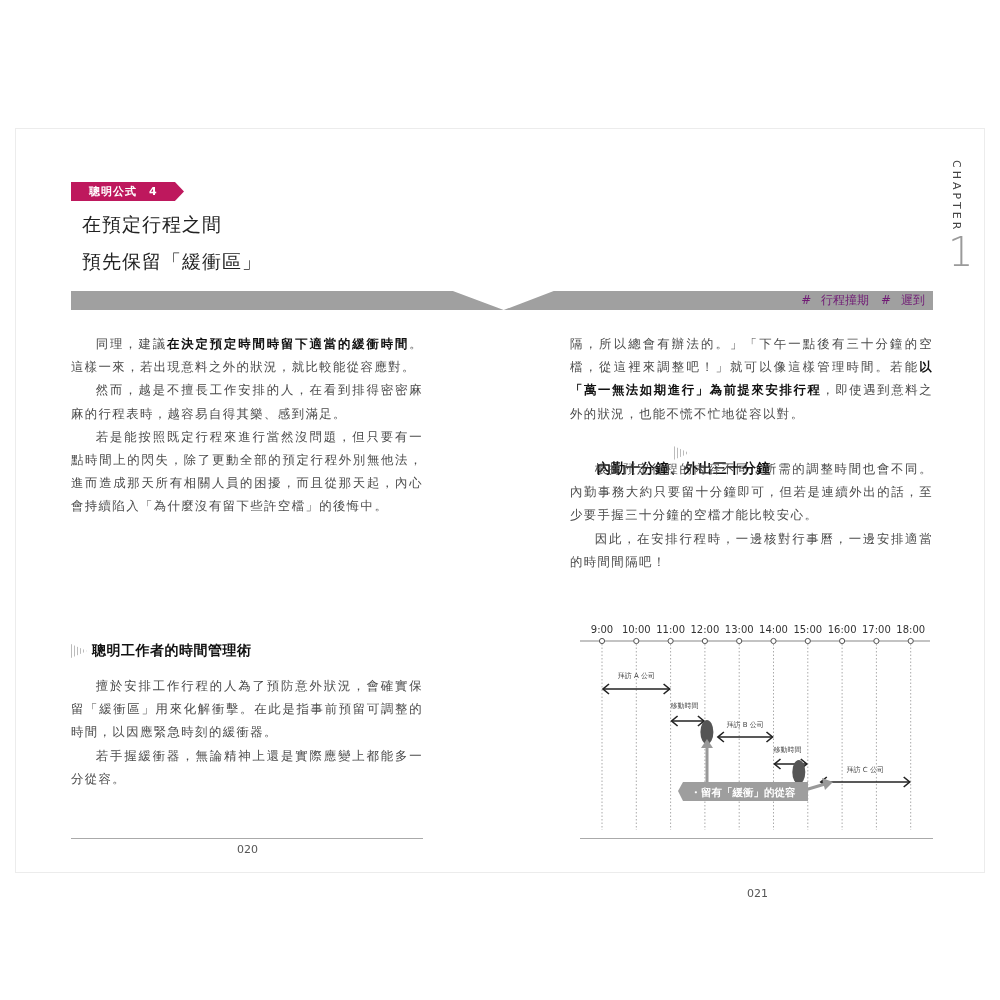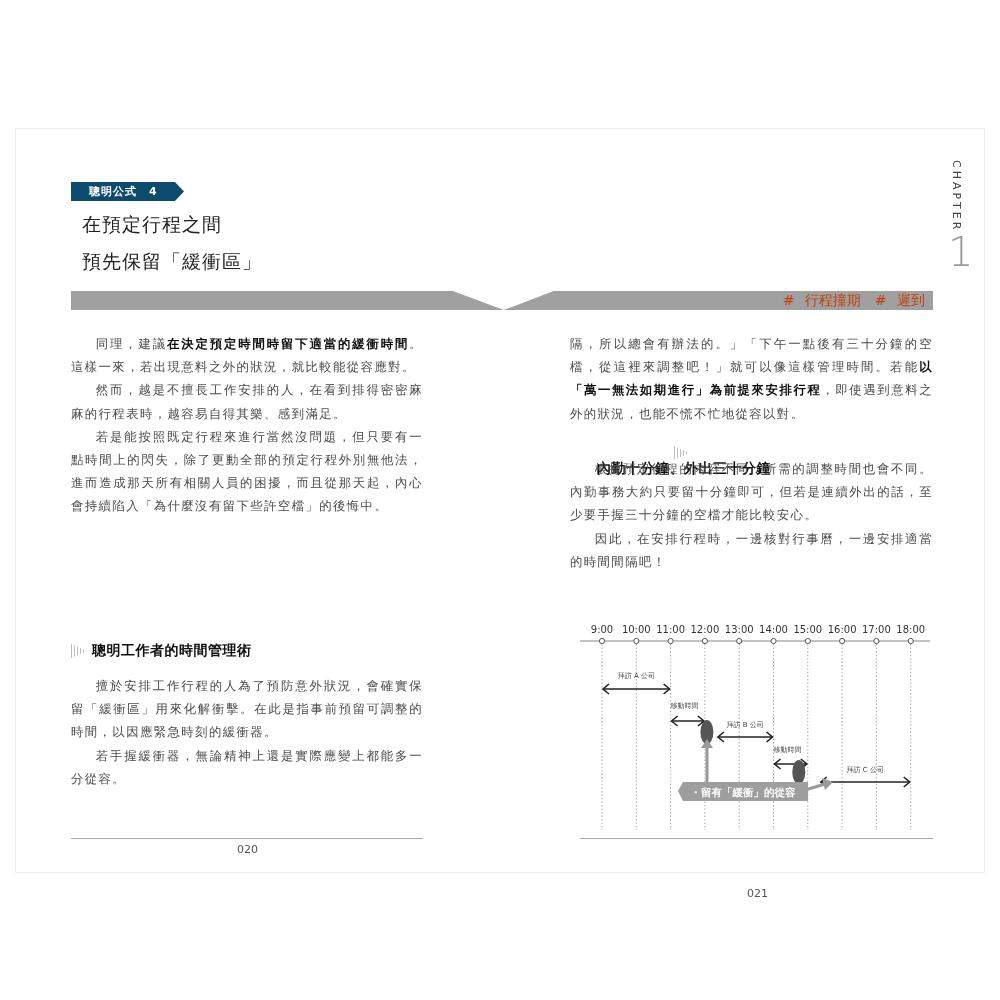--- a/index.html
+++ b/index.html
@@ -1,33 +1,33 @@
 <!DOCTYPE html>
 <html><head>
 <meta charset="utf-8">
 <style>
   * { box-sizing: border-box; margin: 0; padding: 0; }
   html, body { width: 1000px; height: 1000px; background: #ffffff; overflow: hidden; }
   body { position: relative; font-family: "DejaVu Serif", "Liberation Serif", serif; color: #333; }
 
   .spread { position: absolute; left: 15px; top: 128px; width: 970px; height: 745px; border: 1px solid #ececec; background: #fff; }
 
-  .formula-tag { position: absolute; left: 71px; top: 182px; width: 113px; height: 19px; background: #0c4a6e; color: #fff;
+  .formula-tag { position: absolute; left: 71px; top: 182px; width: 113px; height: 19px; background: #be185d; color: #fff;
     font-family: "DejaVu Sans", sans-serif; font-weight: bold; font-size: 11px; line-height: 19px; padding-left: 18px;
     clip-path: polygon(0 0, 92% 0, 100% 50%, 92% 100%, 0 100%); letter-spacing: 1px; }
   .title { position: absolute; left: 82px; top: 206px; font-family: "DejaVu Sans", sans-serif; font-size: 19px; line-height: 37px; color: #222; font-weight: 500; letter-spacing: 1px; }
 
   .chapter { position: absolute; left: 950px; top: 160px; width: 20px; font-family: "DejaVu Sans", sans-serif; }
   .chapter-word { writing-mode: vertical-rl; font-size: 11px; letter-spacing: 3px; color: #444; }
   .chapter-num { font-size: 40px; color: #9a9a9a; font-weight: 200; margin-left: -2px; line-height: 40px; }
 
   .band { position: absolute; left: 71px; top: 291px; width: 862px; height: 19px; background: #a0a0a0;
     clip-path: polygon(0 0, 44.3% 0, 50.2% 100%, 56% 0, 100% 0, 100% 100%, 0 100%); }
-  .tags { position: absolute; right: 75px; top: 291px; height: 30px; line-height: 19px; color: #c2410c;
-    font-family: "DejaVu Sans", sans-serif; font-size: 14px; word-spacing: 6px; }
+  .tags { position: absolute; right: 75px; top: 291px; height: 30px; line-height: 19px; color: #701a75;
+    font-family: "DejaVu Sans", sans-serif; font-size: 12px; word-spacing: 6px; }
 
   .col { position: absolute; font-size: 12.4px; line-height: 23.2px; color: #4a4a4a; letter-spacing: 1.4px; text-align: justify; }
   .col p { text-indent: 2em; }
   .col p.noindent { text-indent: 0; }
   .col b { font-family: "DejaVu Sans", sans-serif; color: #111; font-weight: bold; }
   .left-col { left: 71px; top: 332px; width: 352px; }
   .left-col-2 { left: 71px; top: 674px; width: 352px; }
   .right-col { left: 570px; top: 332px; width: 363px; }
   .right-col-2 { left: 570px; top: 457px; width: 363px; }
 

